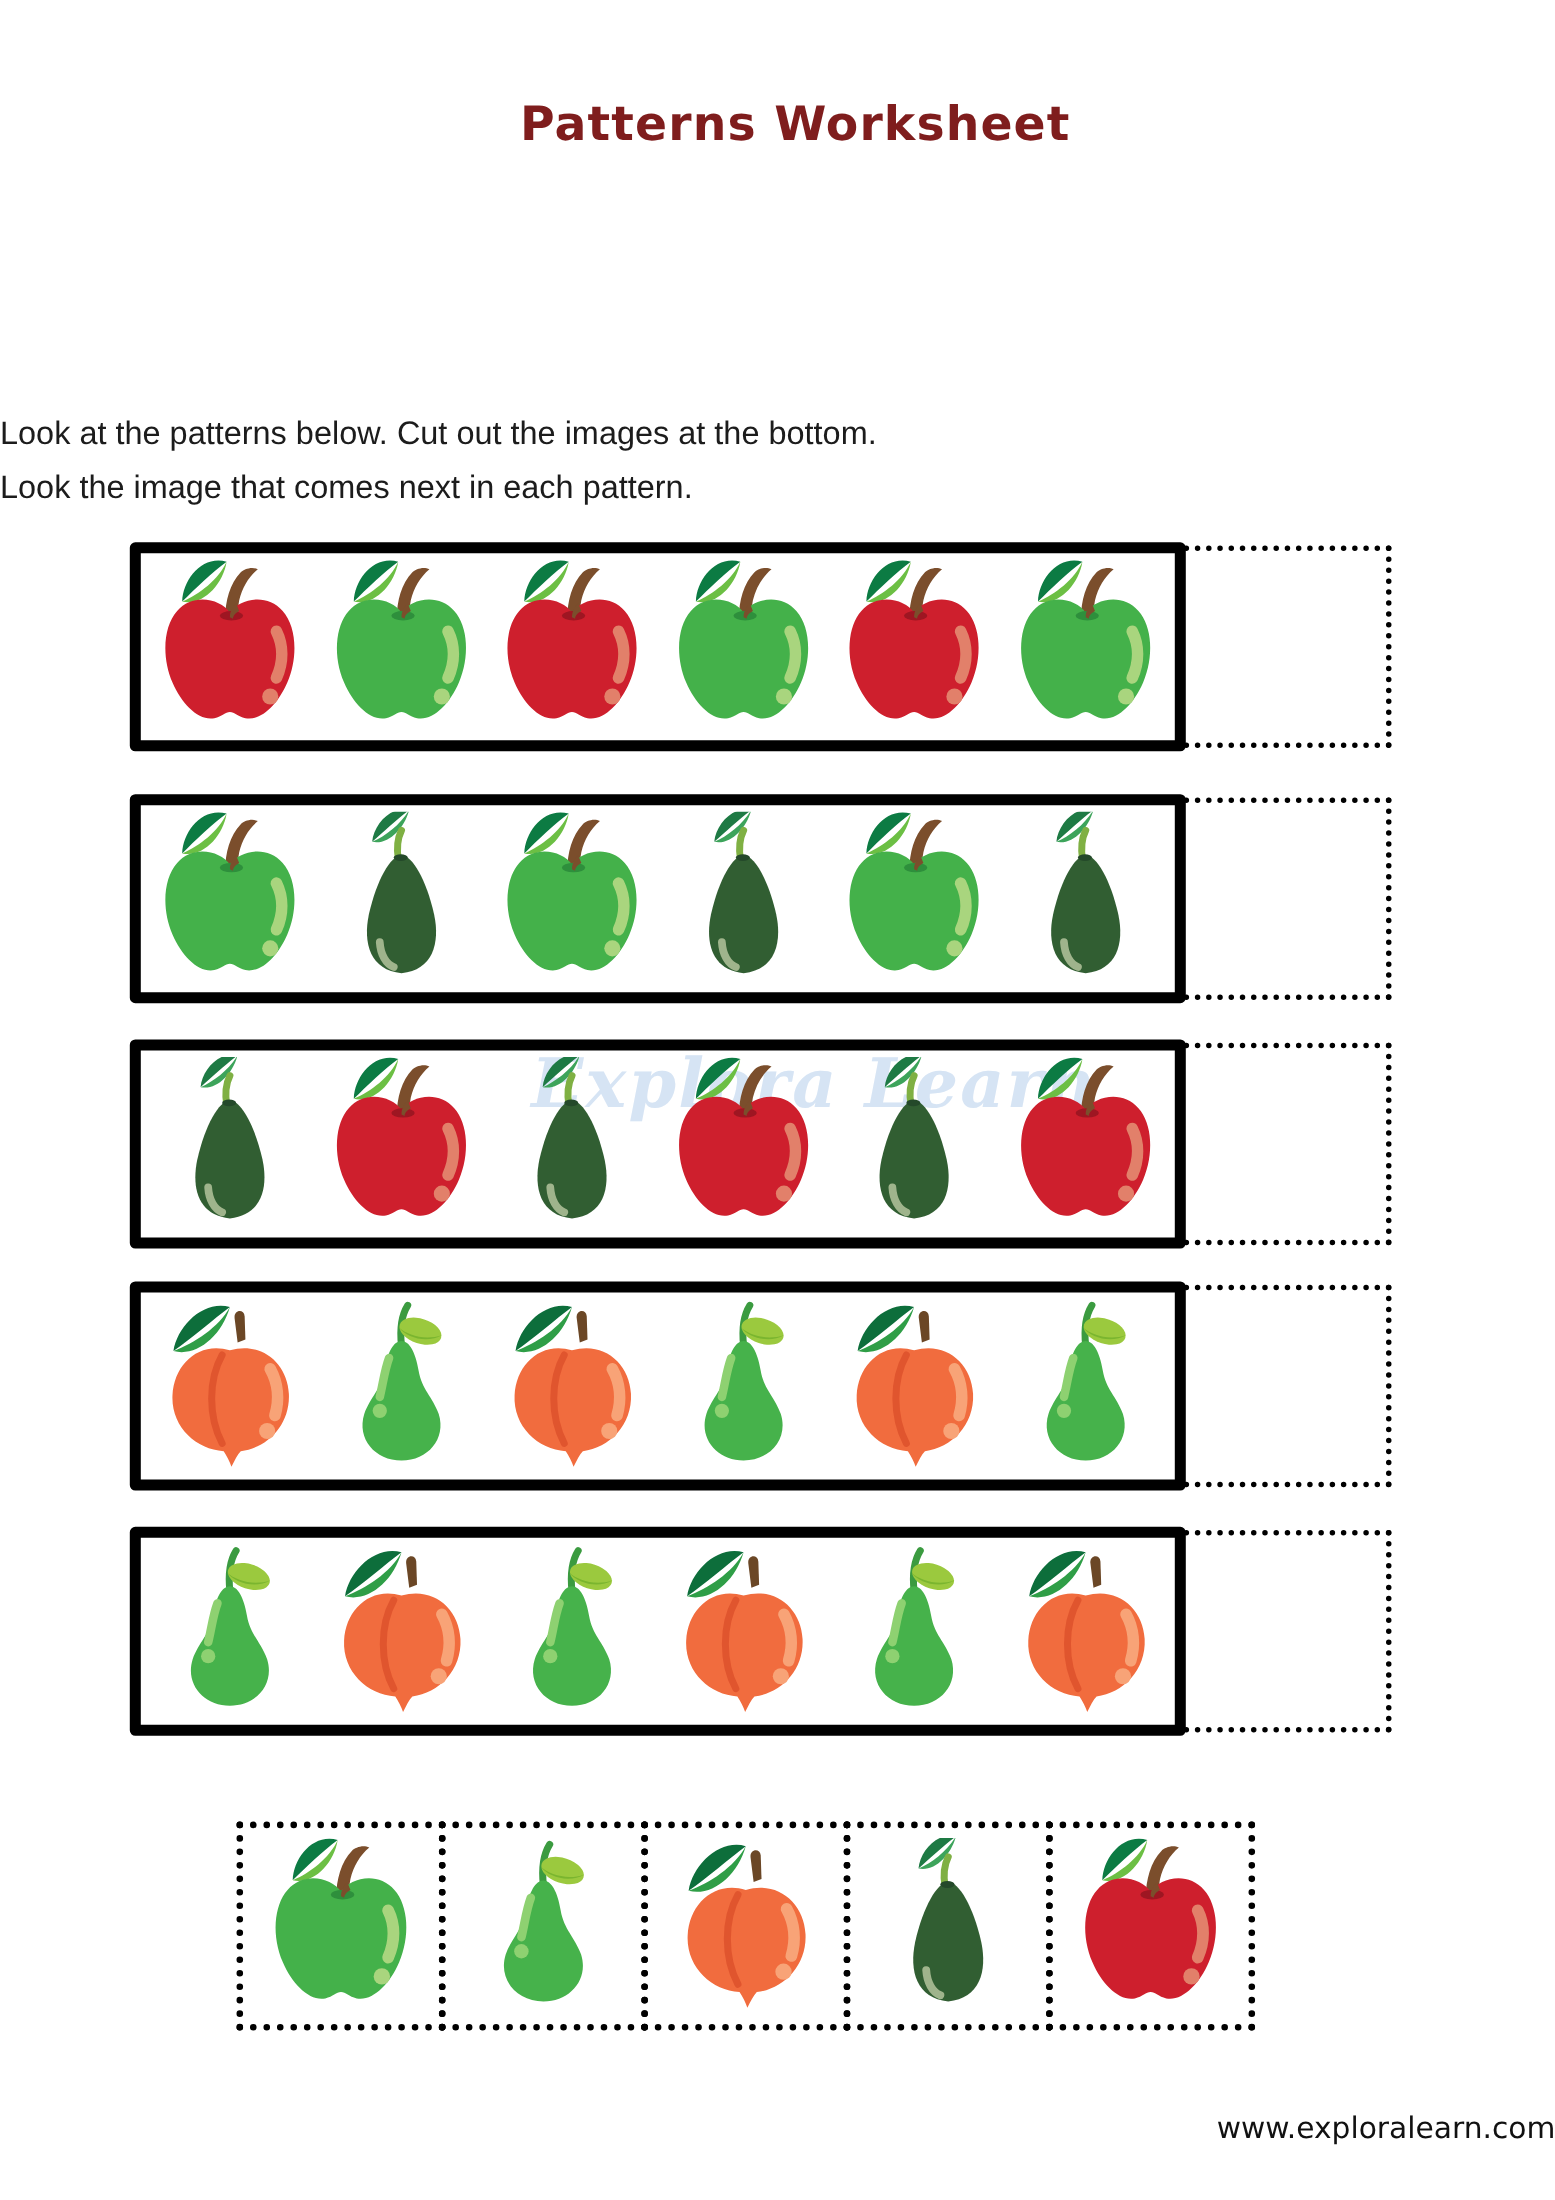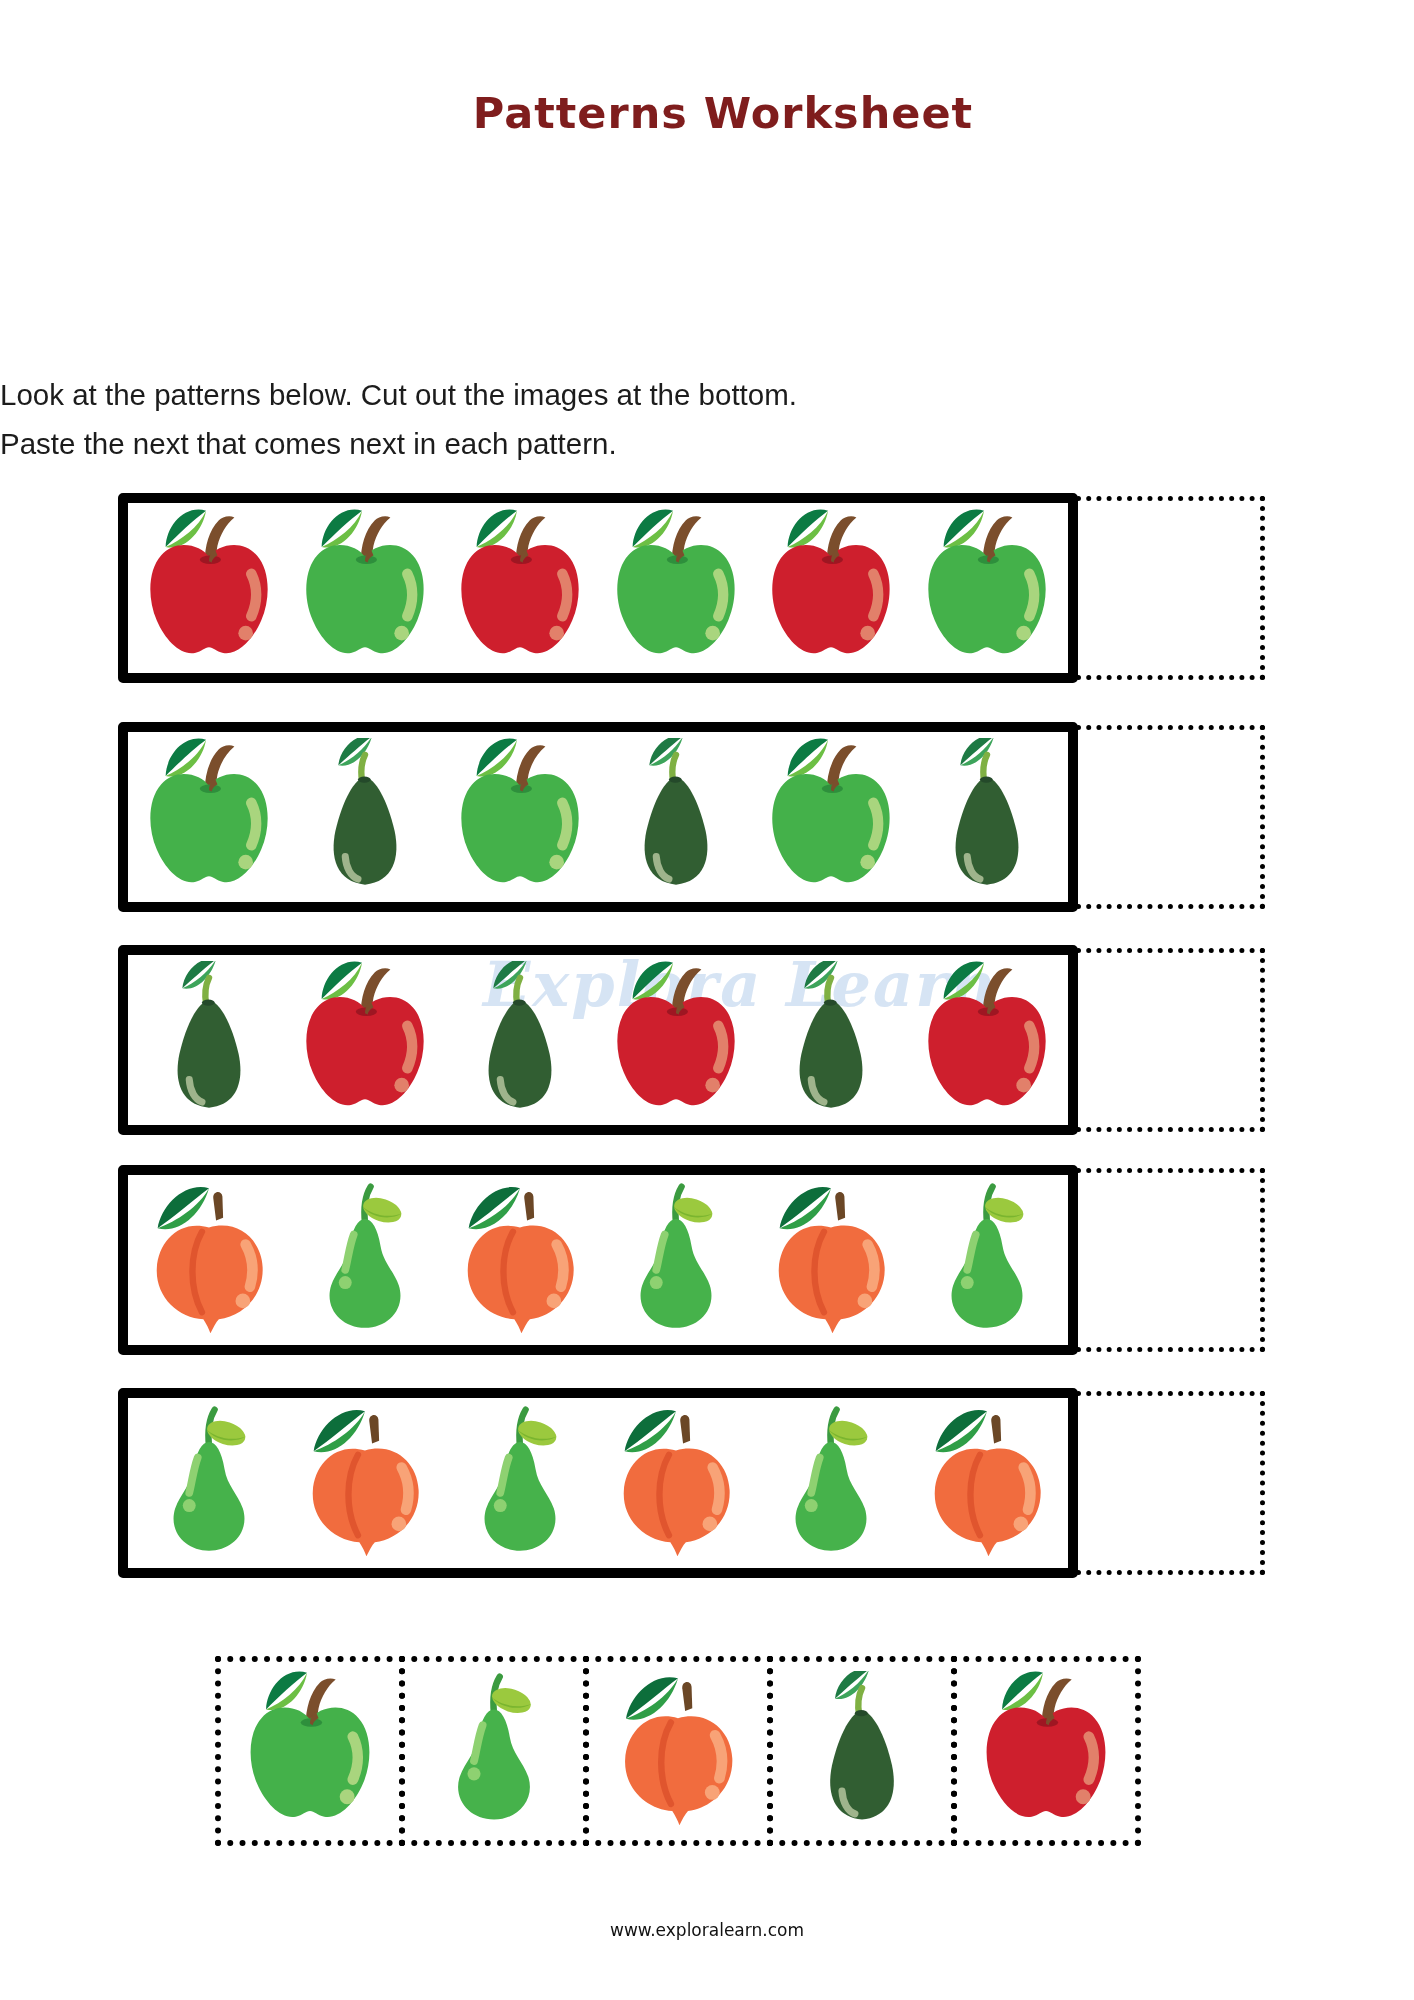--- a/index.html
+++ b/index.html
@@ -28,22 +28,22 @@
 
   .cutouts{position:absolute;left:215px;top:1656px;display:flex;z-index:1;}
   .cutout-cell{width:178px;height:178px;border:6px dotted #000;background:transparent;
                display:flex;align-items:center;justify-content:center;}
   .cutout-cell + .cutout-cell{margin-left:-6px;}
 
   .fruit-slot{width:148px;height:158px;display:flex;align-items:center;justify-content:center;}
   .fruit-svg{width:100%;height:100%;display:block;}
   .cutout-cell .fruit-svg{width:150px;height:160px;}
 
-  .footer{position:absolute;top:1920px;left:0;width:100%;text-align:center;
-          font-family:"DejaVu Sans",sans-serif;font-size:17px;color:#111;}
+  .footer{position:absolute;top:1920px;left:0;width:100%;text-align:right;
+          font-family:"DejaVu Sans",sans-serif;font-size:27px;color:#111;}
 
   .svg-defs{position:absolute;width:0;height:0;overflow:hidden;}
 </style>
 </head>
 <body>
 
 <svg class="svg-defs" xmlns="http://www.w3.org/2000/svg">
   <defs>
     <g id="red-apple">
       <g transform="translate(12,6) rotate(-14)">
@@ -106,21 +106,21 @@
     </g>
   </defs>
 </svg>
 
 <div class="sheet">
 
   <h1 class="title">Patterns Worksheet</h1>
 
   <div class="instructions">
     <div>Look at the patterns below. Cut out the images at the bottom.</div>
-    <div>Paste the next that comes next in each pattern.</div>
+    <div>Look the image that comes next in each pattern.</div>
   </div>
 
   <div class="watermark">Explora Learn</div>
 
   <div class="row row-1">
     <div class="pattern-box">
         <div class="fruit-slot">
           <svg class="fruit-svg" viewBox="0 0 100 112">
             <use href="#red-apple"></use>
           </svg>

